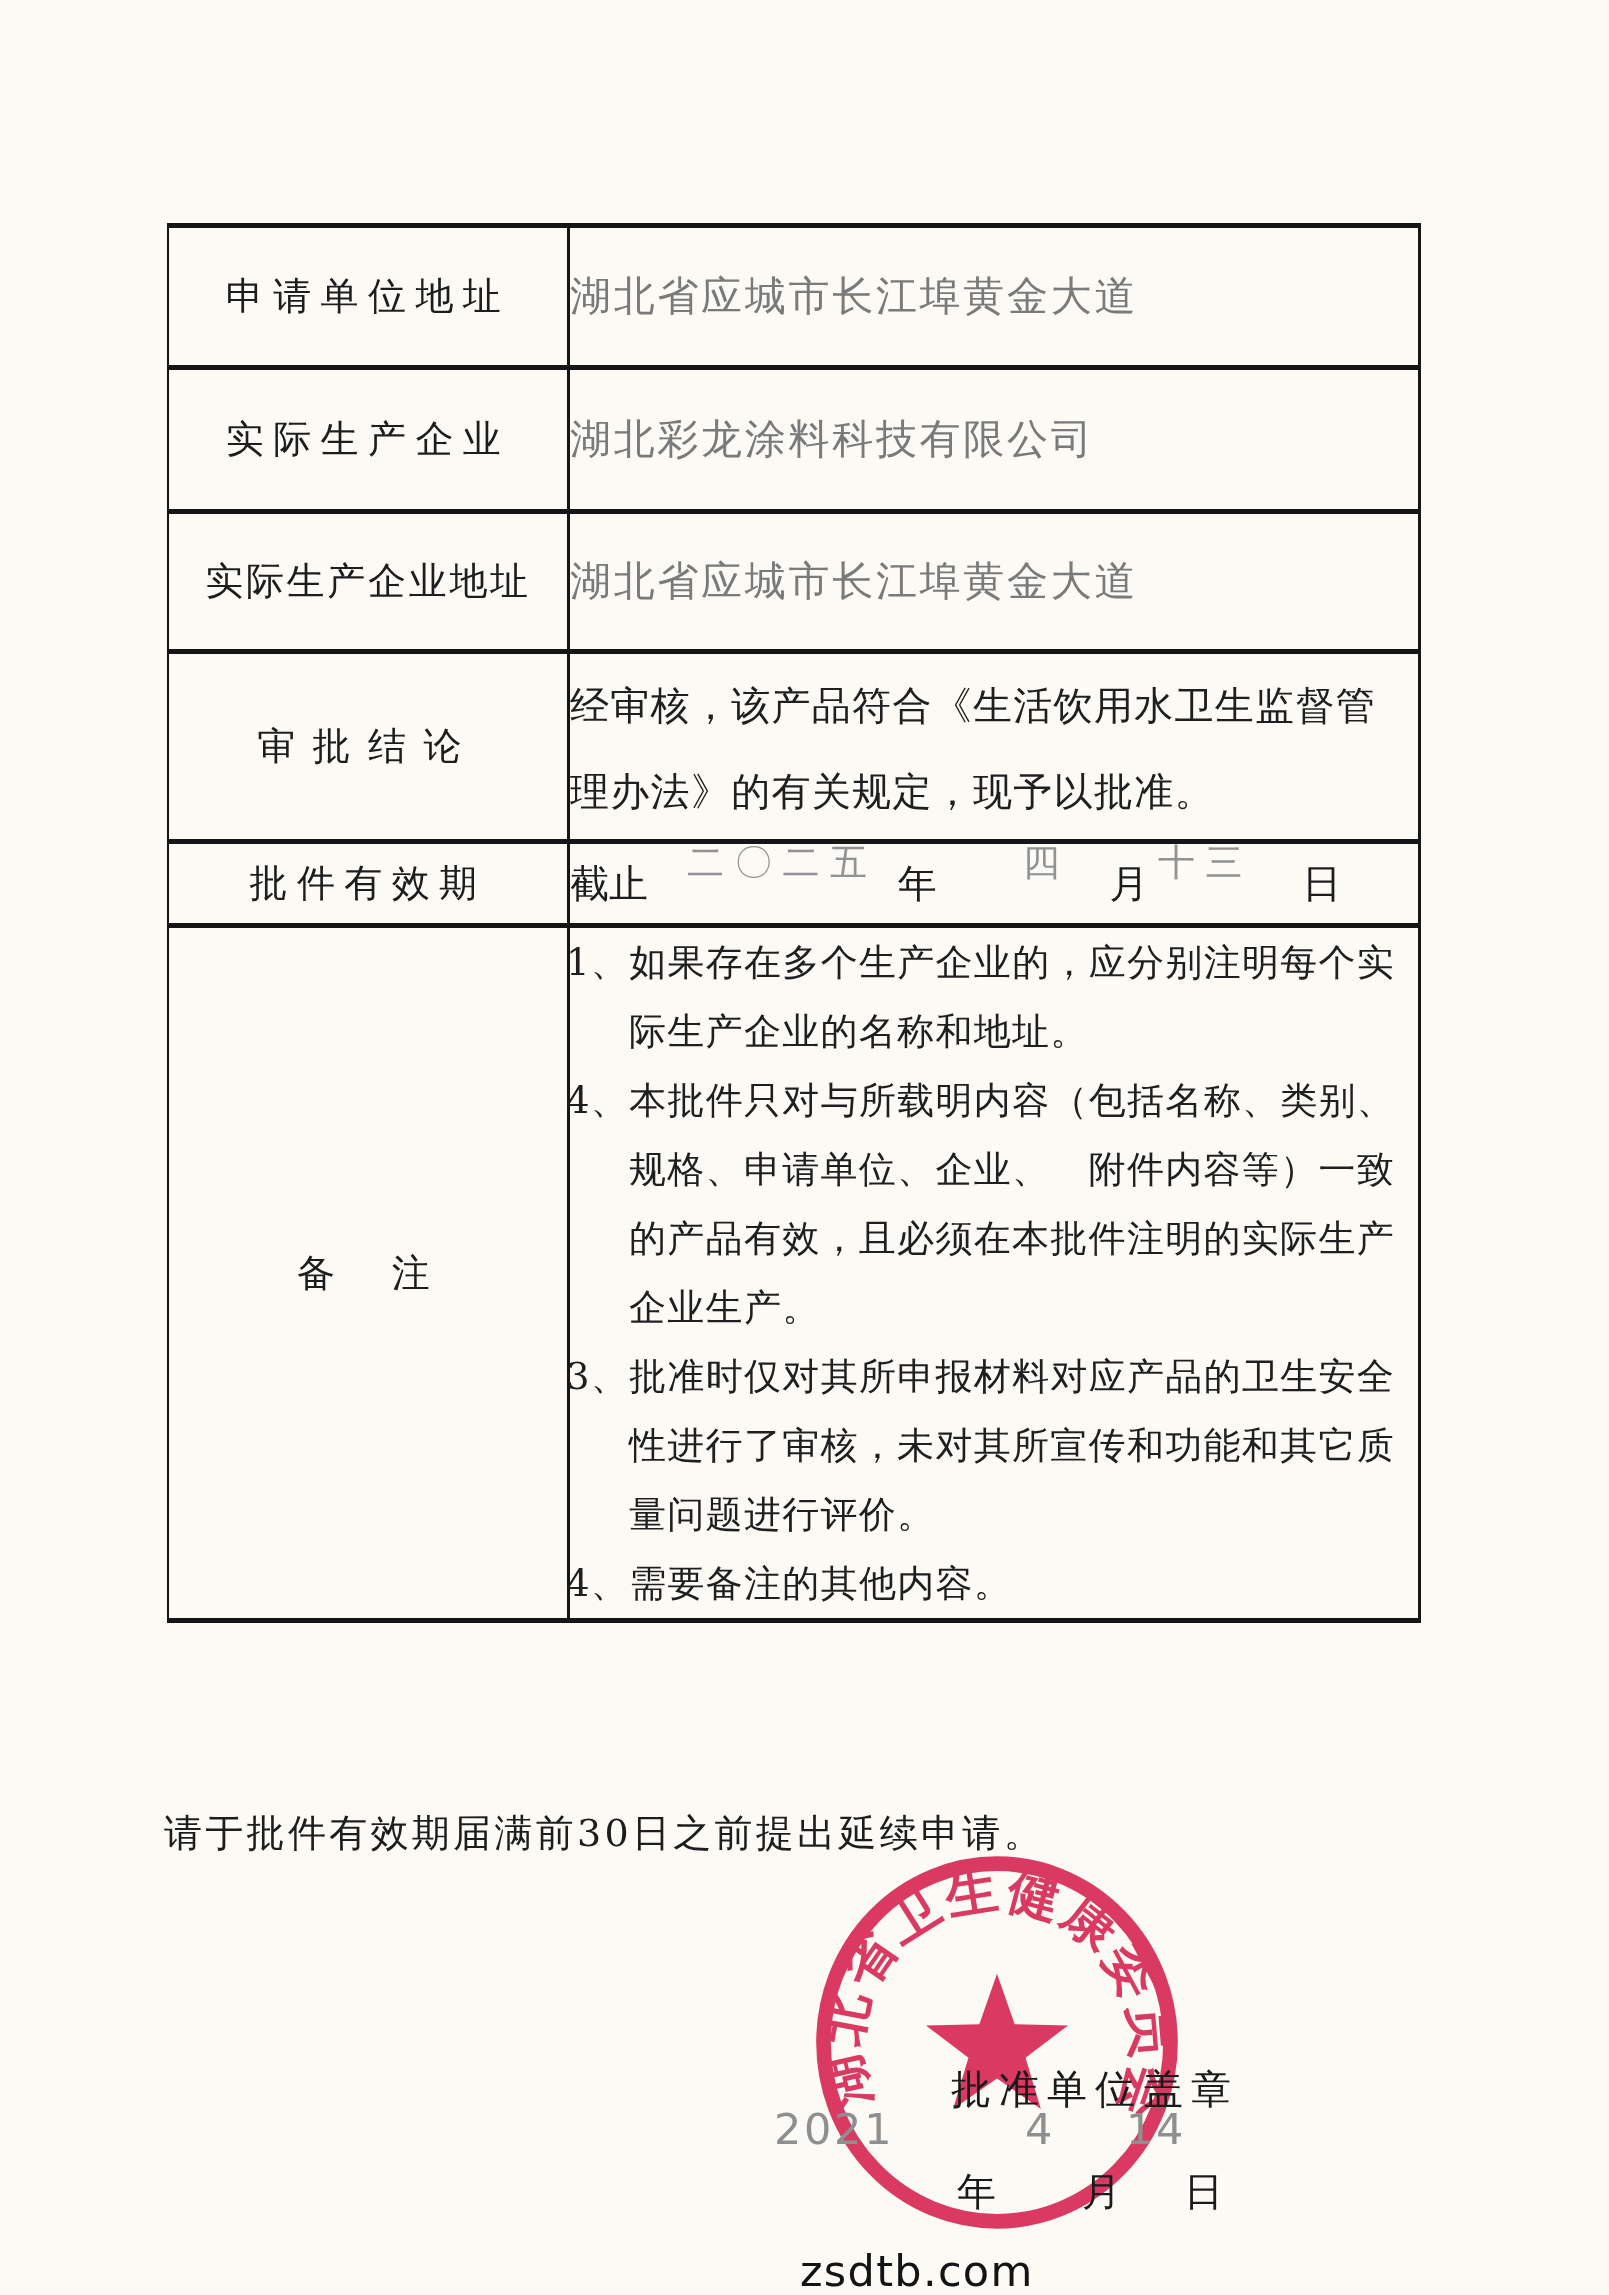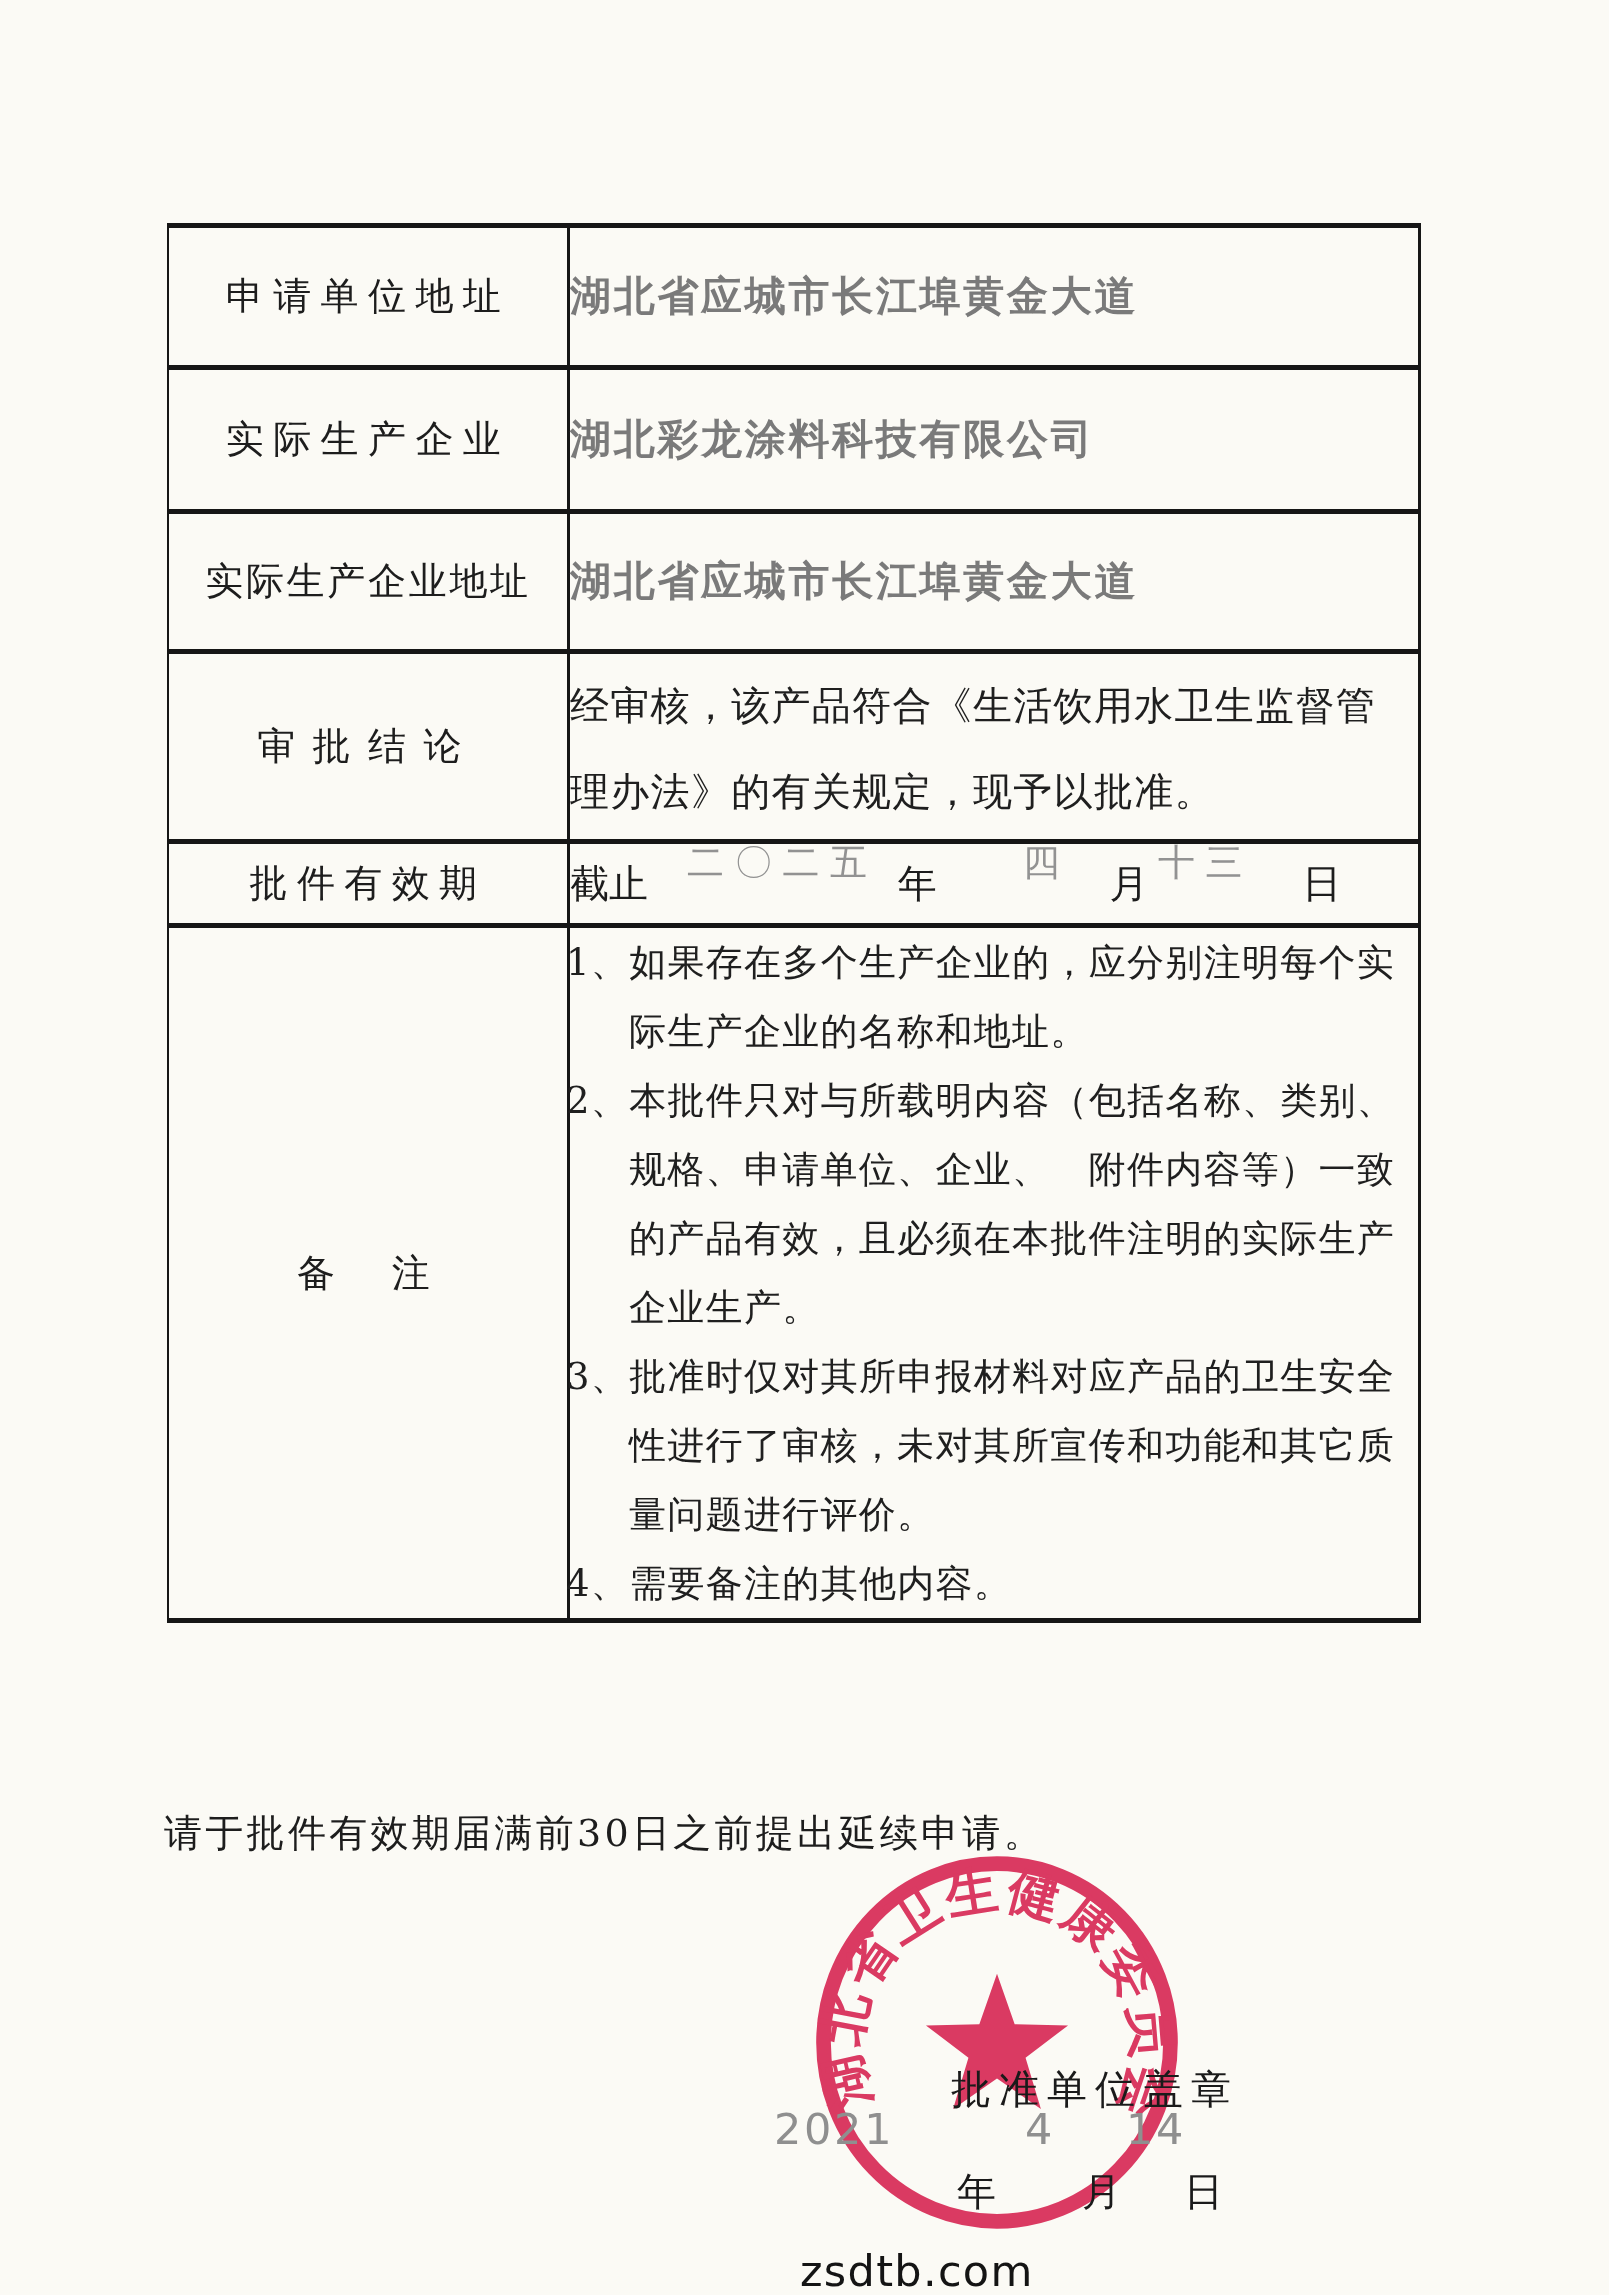--- a/index.html
+++ b/index.html
@@ -33,21 +33,21 @@
     font-size:38px;
     letter-spacing:9.4px;
     color:#1d1d1d;
     font-family:Liberation Mono, monospace;
   }
   .label-cell.ls-tight{letter-spacing:2.7px;}
   .label-cell.ls-wide{letter-spacing:17.4px;}
   .value-cell{padding-left:37px;}
   .val-printed{
     font-family:"DejaVu Sans", sans-serif;
-    font-weight:bold;
+    font-weight:normal;
     color:#7a7a7a;
     font-size:41px;
     letter-spacing:2.7px;
   }
   .val-hand{
     display:block;
     font-size:39px;
     line-height:86px;
     letter-spacing:1.3px;
     padding:9.4px 31px 4px 0;
@@ -141,21 +141,21 @@
           <span class="sp-m">月</span>
           <span class="gray-print cn-print sp-xs">十三</span>
           <span class="sp-d">日</span>
         </div>
       </td>
     </tr>
     <tr class="r8">
       <td class="label-cell col-label">备　注</td>
       <td class="remarks-cell">
         <div class="note-item">1、如果存在多个生产企业的，应分别注明每个实际生产企业的名称和地址。</div>
-        <div class="note-item">2、本批件只对与所载明内容（包括名称、类别、规格、申请单位、企业、　附件内容等）一致的产品有效，且必须在本批件注明的实际生产企业生产。</div>
+        <div class="note-item">4、本批件只对与所载明内容（包括名称、类别、规格、申请单位、企业、　附件内容等）一致的产品有效，且必须在本批件注明的实际生产企业生产。</div>
         <div class="note-item">3、批准时仅对其所申报材料对应产品的卫生安全性进行了审核，未对其所宣传和功能和其它质量问题进行评价。</div>
         <div class="note-item">4、需要备注的其他内容。</div>
       </td>
     </tr>
   </tbody>
     </table>
 
   <div class="notice-line">请于批件有效期届满前30日之前提出延续申请。</div>
 
   <svg class="stamp-svg" width="394" height="395" viewBox="0 0 590 592">

